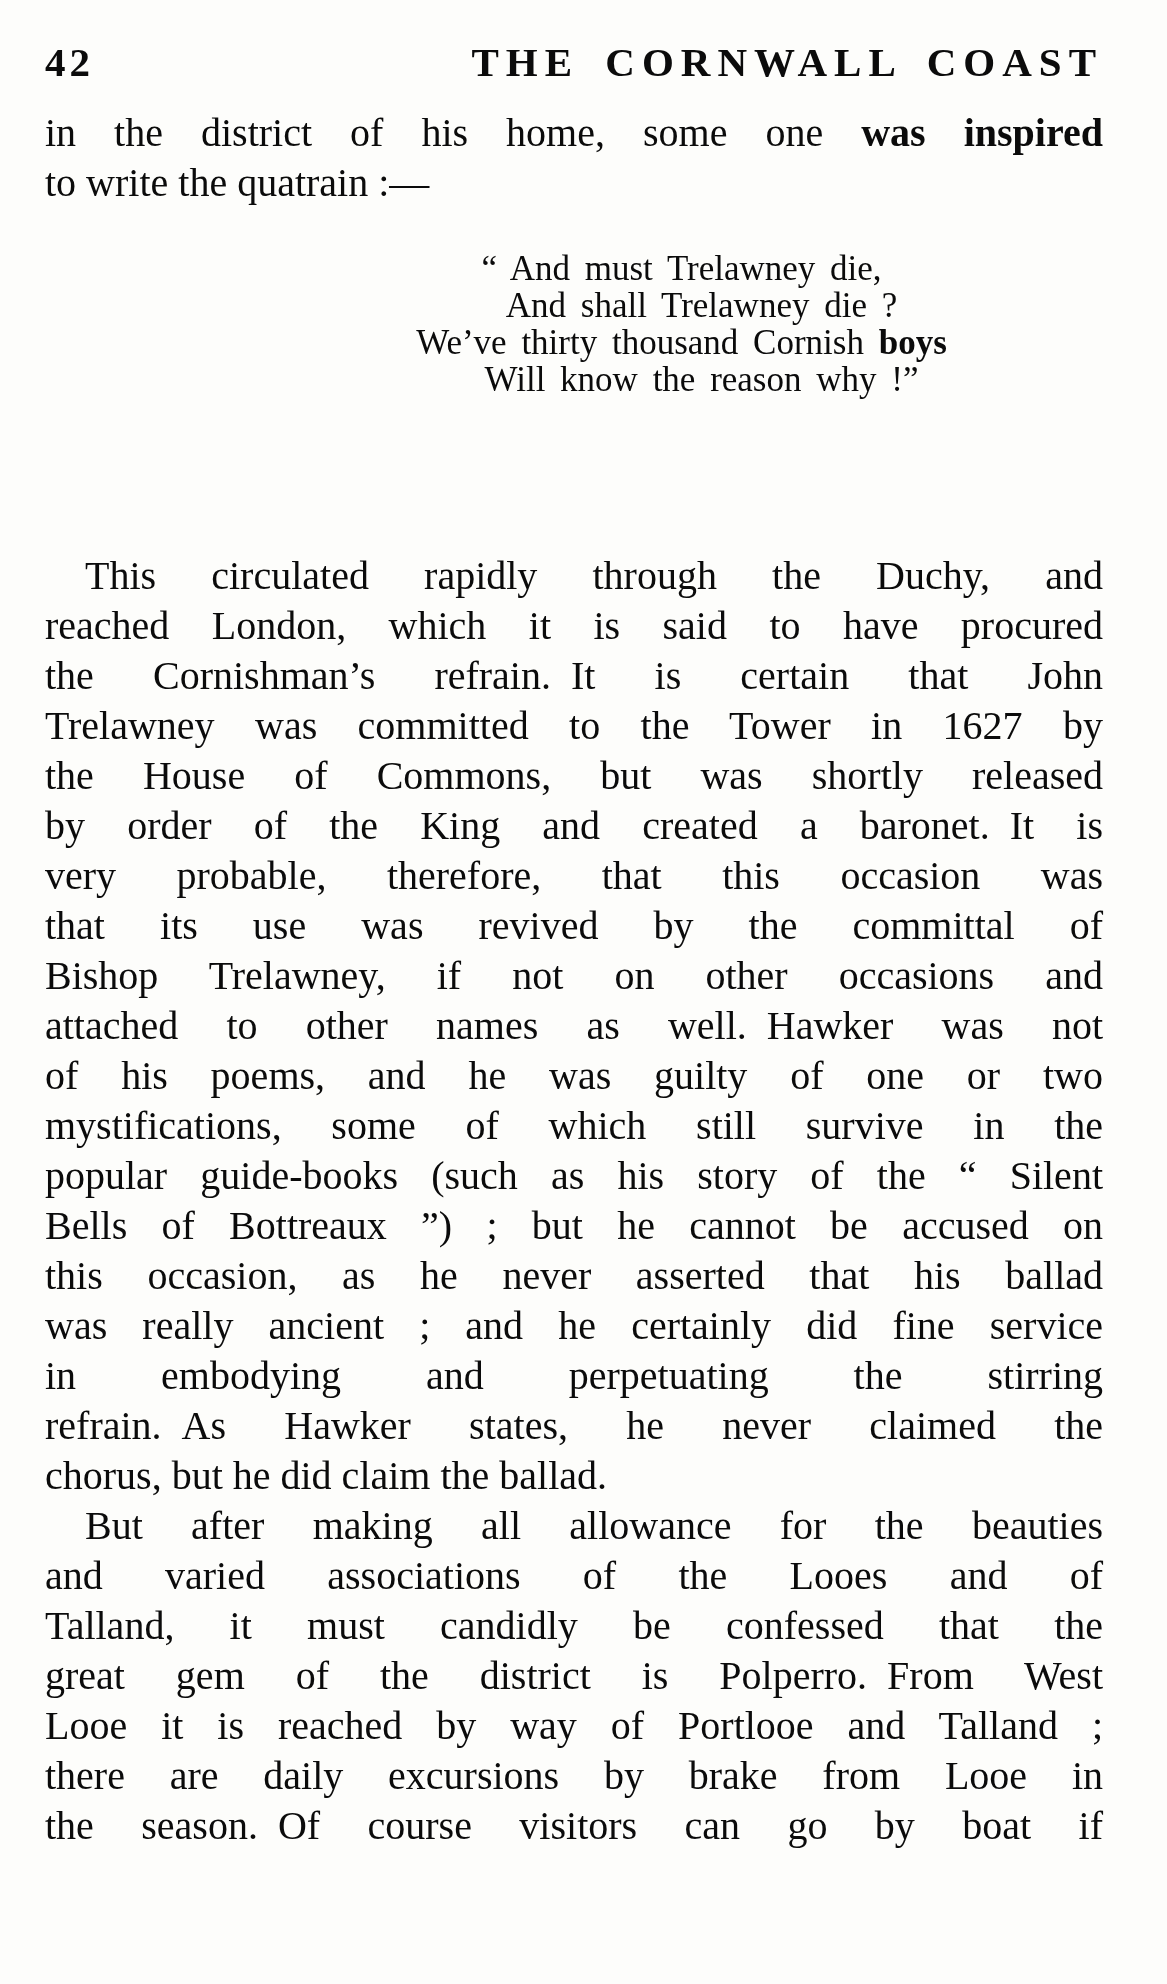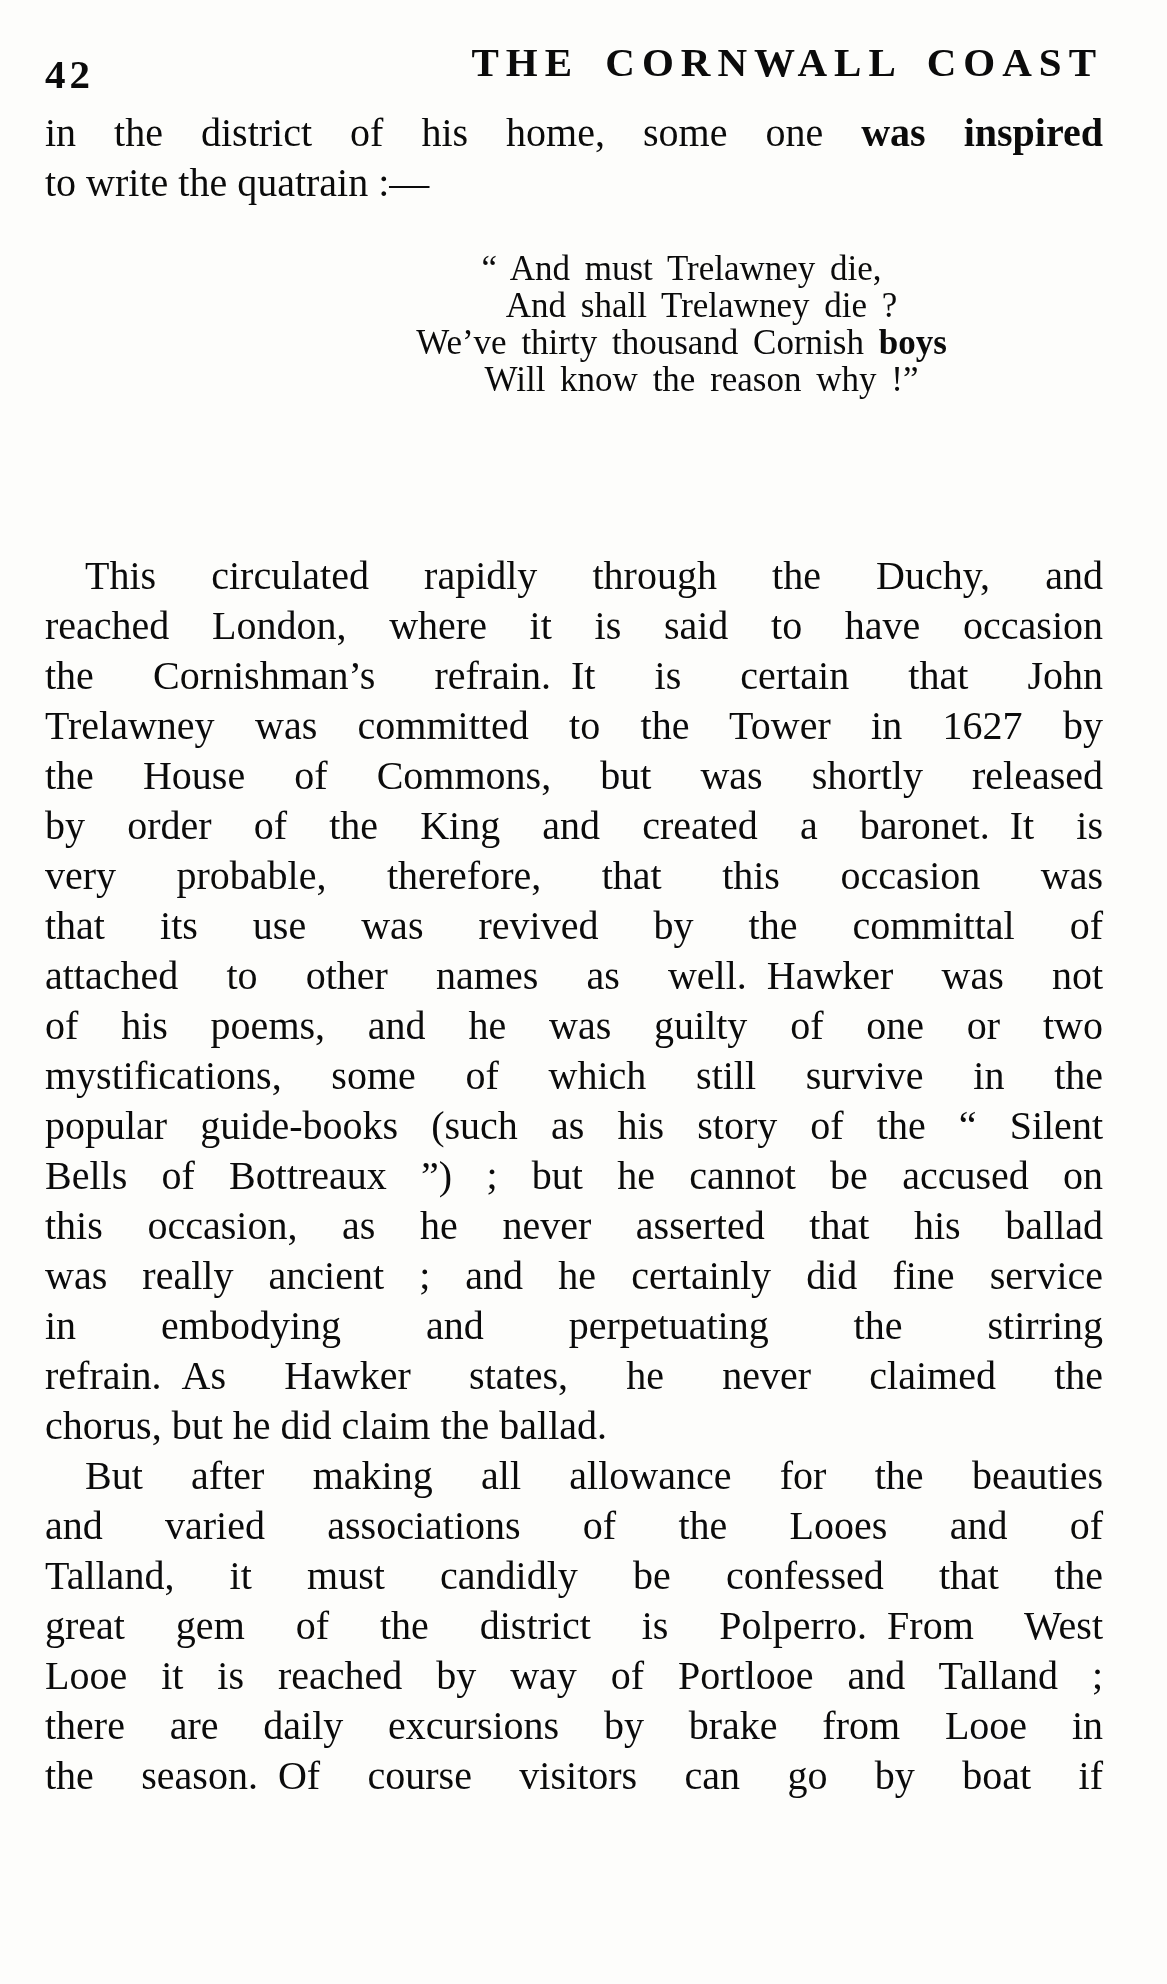--- a/index.html
+++ b/index.html
@@ -17,21 +17,21 @@
     position: relative;
     margin: 40px 0 0 45px;
     width: 1058px;
     height: 44px;
     line-height: 44px;
     font-size: 41px;
     font-weight: bold;
   }
   .page-number {
     position: absolute;
-    left: 0; top: 12px;
+    left: 0; top: 0;
     letter-spacing: 4px;
   }
   .page-title {
     display: block;
     text-align: right;
     letter-spacing: 7px;
     word-spacing: 9px;
   }
   .text-block {
     margin-left: 45px;
@@ -81,27 +81,28 @@
 
     <div class="quatrain">
         <div class="line"><span>“ And must Trelawney die,</span></div>
         <div class="line"><span>And shall Trelawney die ?</span></div>
         <div class="line"><span>We’ve thirty thousand Cornish </span><span class="b">boys</span></div>
         <div class="line"><span>Will know the reason why !”</span></div>
       </div>
 
     <div class="paragraph body-text indent-first">
         <div class="line"><span>This circulated rapidly through the Duchy, and</span></div>
-        <div class="line"><span>reached London, where it is said to have occasion</span></div>
+        <div class="line"><span>reached London, which it is said to have procured</span></div>
         <div class="line"><span>the Cornishman’s refrain. It is certain that John</span></div>
         <div class="line"><span>Trelawney was committed to the Tower in 1627 by</span></div>
         <div class="line"><span>the House of Commons, but was shortly released</span></div>
         <div class="line"><span>by order of the King and created a baronet. It is</span></div>
         <div class="line"><span>very probable, therefore, that this occasion was</span></div>
         <div class="line"><span>that its use was revived by the committal of</span></div>
+        <div class="line"><span>Bishop Trelawney, if not on other occasions and</span></div>
         <div class="line"><span>attached to other names as well. Hawker was not</span></div>
         <div class="line"><span>of his poems, and he was guilty of one or two</span></div>
         <div class="line"><span>mystifications, some of which still survive in the</span></div>
         <div class="line"><span>popular guide-books (such as his story of the “ Silent</span></div>
         <div class="line"><span>Bells of Bottreaux ”) ; but he cannot be accused on</span></div>
         <div class="line"><span>this occasion, as he never asserted that his ballad</span></div>
         <div class="line"><span>was really ancient ; and he certainly did fine service</span></div>
         <div class="line"><span>in embodying and perpetuating the stirring</span></div>
         <div class="line"><span>refrain. As Hawker states, he never claimed the</span></div>
         <div class="line"><span>chorus, but he did claim the ballad.</span></div>

